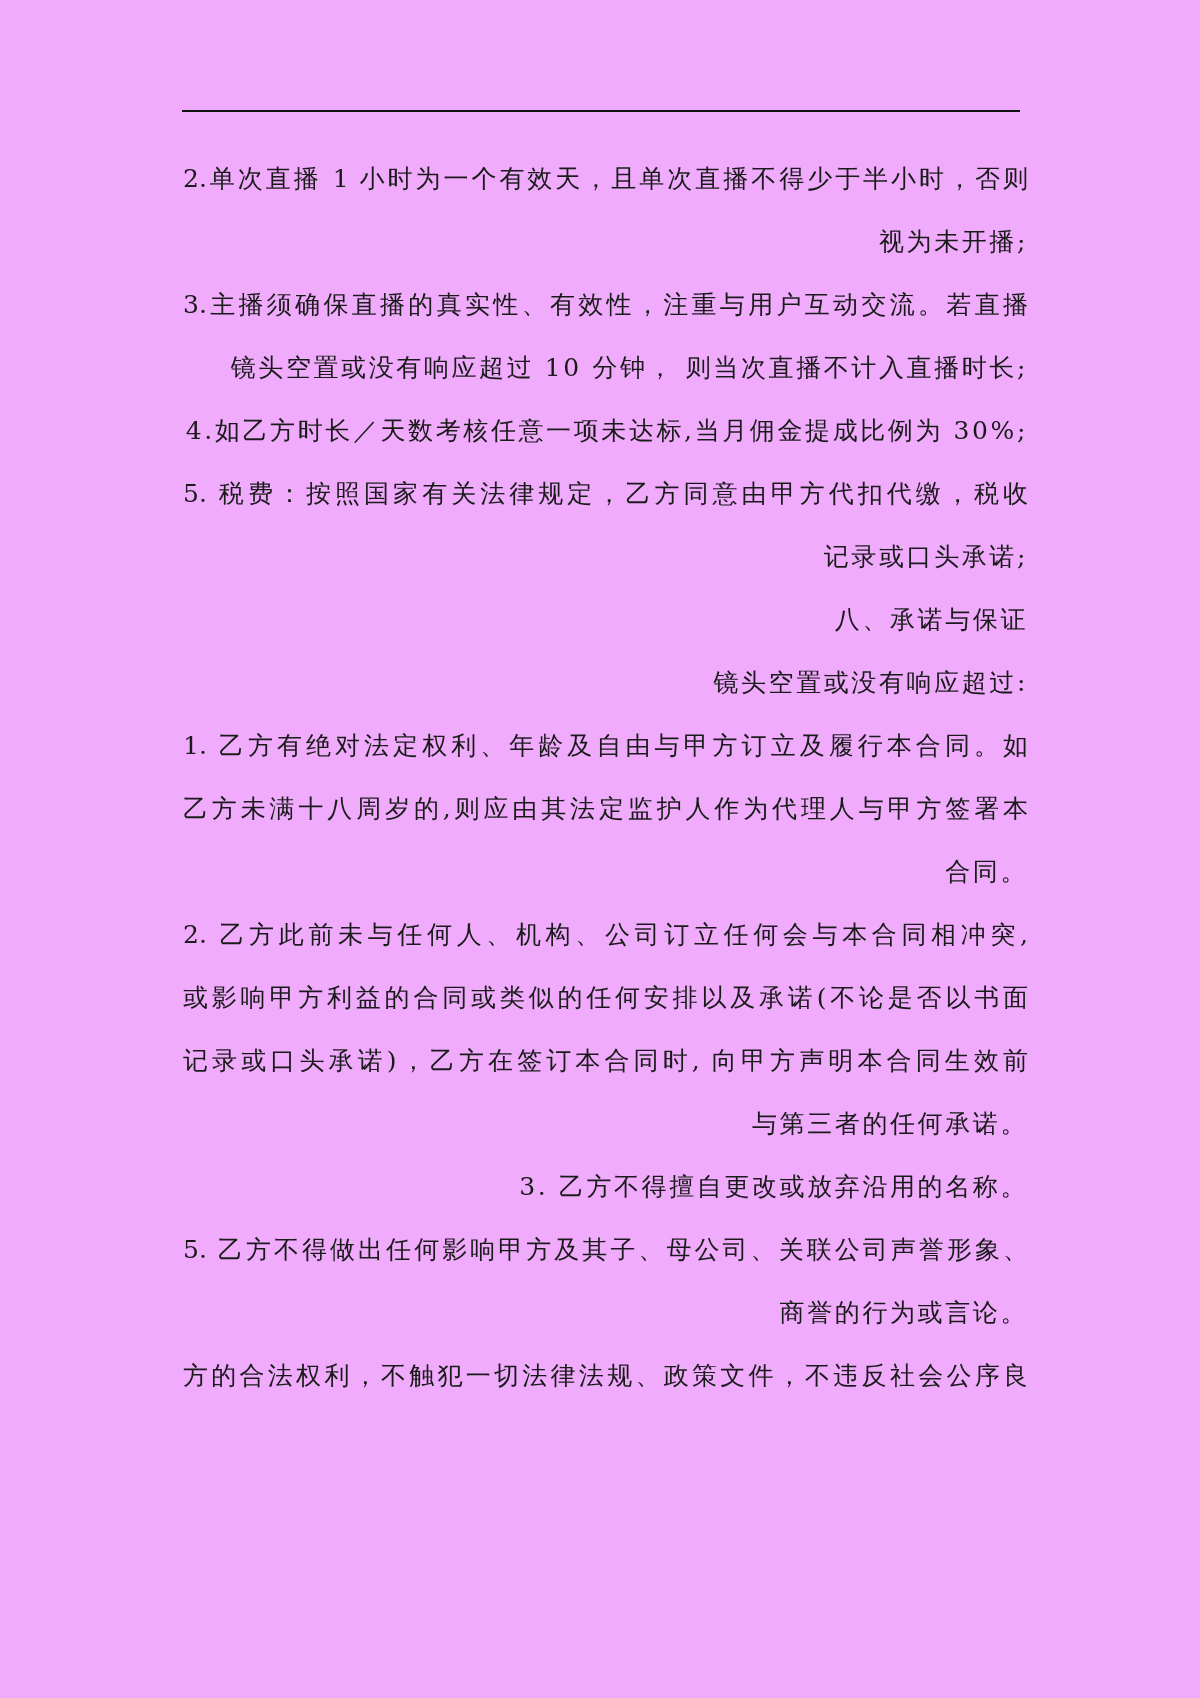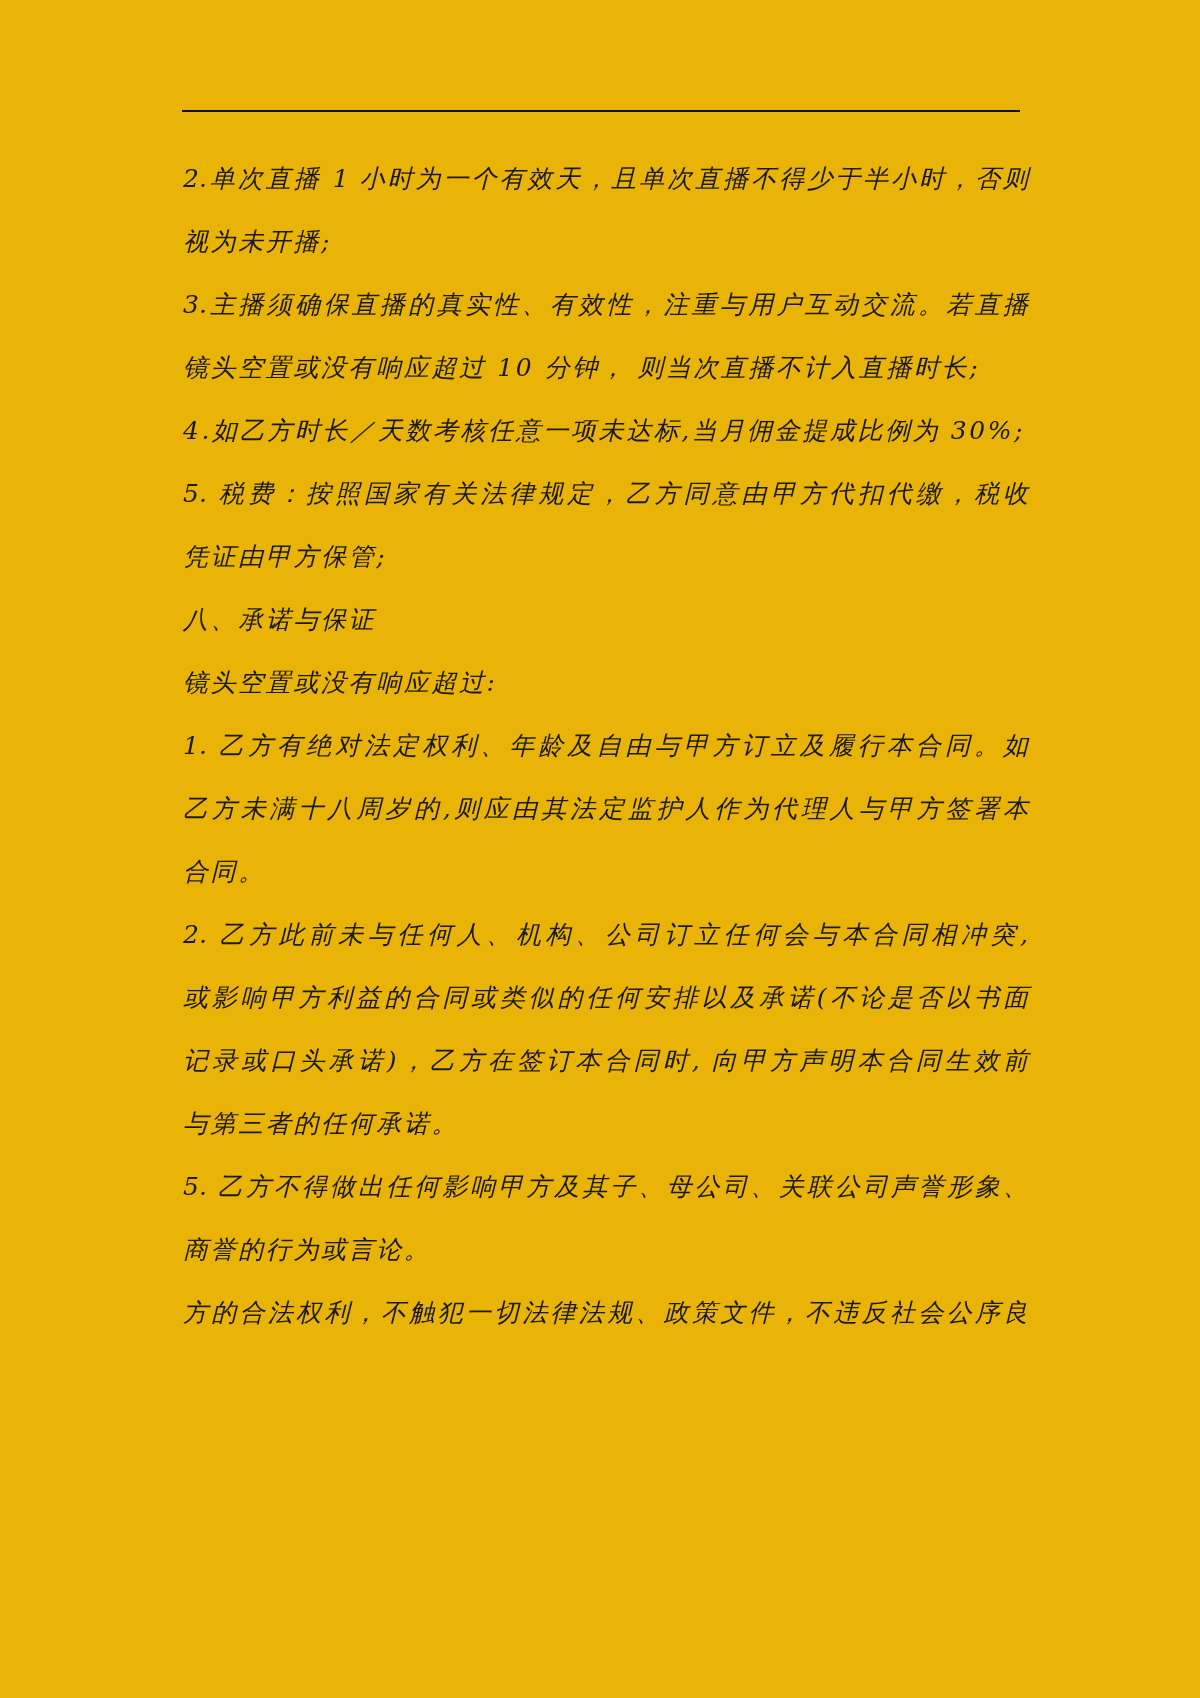--- a/index.html
+++ b/index.html
@@ -1,45 +1,46 @@
 <!DOCTYPE html>
 <html><head>
 <meta charset="utf-8">
 <style>
   html, body { margin: 0; padding: 0; background: #ffffff; }
   body { width: 1200px; height: 1698px; position: relative; overflow: hidden; }
-  .page { position: absolute; left: 0; top: 0; width: 1200px; height: 1698px; background: #eab308; font-style: italic; }
+  .page { position: absolute; left: 0; top: 0; width: 1200px; height: 1698px; background: #f0abfc; }
   .header-rule { position: absolute; left: 182px; top: 110px; width: 838px; height: 2px; background: #111; }
   .body-text {
     position: absolute; left: 183px; top: 147px; width: 845px;
     font-family: "DejaVu Serif", "Liberation Serif", serif;
     font-size: 25px; color: #1a1a1a;
   }
-  .line { height: 63px; line-height: 63px; white-space: nowrap; overflow: visible; letter-spacing: 2.6px; }
+  .line { height: 63px; line-height: 63px; white-space: nowrap; overflow: visible; letter-spacing: 2.6px; text-align: right; }
   .line.justify { text-align: justify; text-align-last: justify; letter-spacing: 0; }
 </style>
 </head>
 <body>
 
 <div class="page">
   <div class="header-rule"></div>
   <div class="body-text">
     <div class="line justify">2.单次直播 1 小时为一个有效天，且单次直播不得少于半小时，否则</div>
     <div class="line">视为未开播;</div>
     <div class="line justify">3.主播须确保直播的真实性、有效性，注重与用户互动交流。若直播</div>
     <div class="line">镜头空置或没有响应超过 10 分钟，  则当次直播不计入直播时长;</div>
     <div class="line">4.如乙方时长／天数考核任意一项未达标,当月佣金提成比例为 30%;</div>
     <div class="line justify">5. 税费：按照国家有关法律规定，乙方同意由甲方代扣代缴，税收</div>
-    <div class="line">凭证由甲方保管;</div>
+    <div class="line">记录或口头承诺;</div>
     <div class="line">八、承诺与保证</div>
     <div class="line">镜头空置或没有响应超过:</div>
     <div class="line justify">1. 乙方有绝对法定权利、年龄及自由与甲方订立及履行本合同。如</div>
     <div class="line justify">乙方未满十八周岁的,则应由其法定监护人作为代理人与甲方签署本</div>
     <div class="line">合同。</div>
     <div class="line justify">2. 乙方此前未与任何人、机构、公司订立任何会与本合同相冲突,</div>
     <div class="line justify">或影响甲方利益的合同或类似的任何安排以及承诺(不论是否以书面</div>
     <div class="line justify">记录或口头承诺)，乙方在签订本合同时, 向甲方声明本合同生效前</div>
     <div class="line">与第三者的任何承诺。</div>
+    <div class="line">3. 乙方不得擅自更改或放弃沿用的名称。</div>
     <div class="line justify">5. 乙方不得做出任何影响甲方及其子、母公司、关联公司声誉形象、</div>
     <div class="line">商誉的行为或言论。</div>
     <div class="line justify">方的合法权利，不触犯一切法律法规、政策文件，不违反社会公序良</div>
   </div>
 </div>
 
 </body></html>

